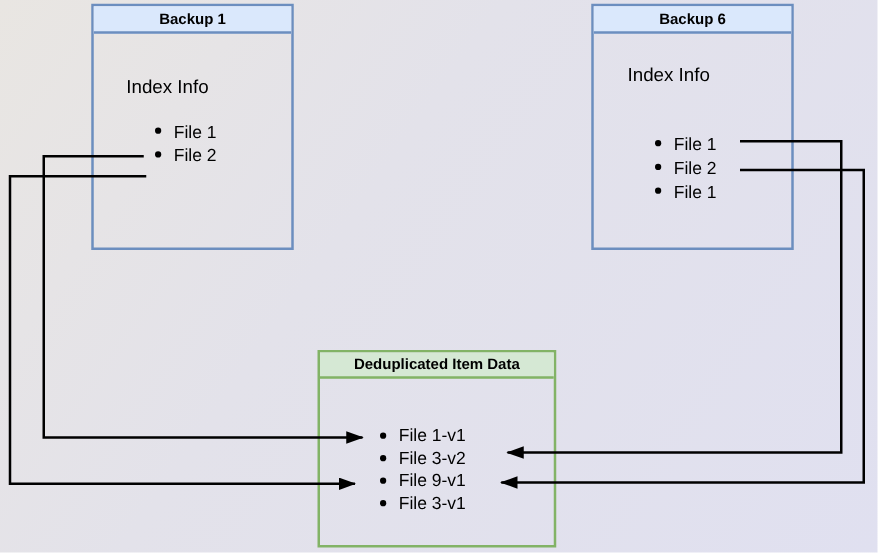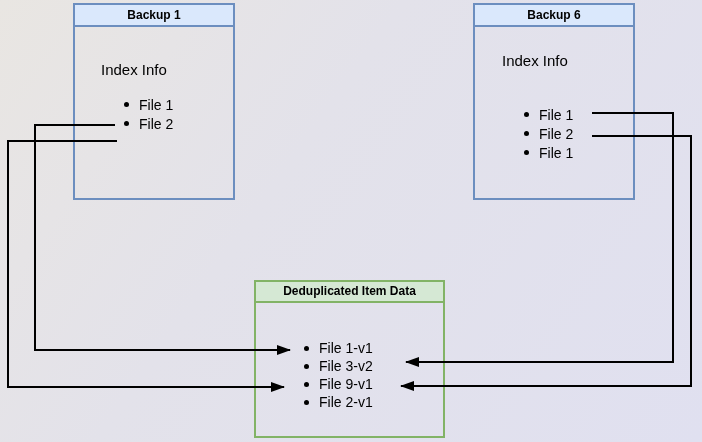--- a/index.html
+++ b/index.html
@@ -115,21 +115,21 @@
       <div class="file-item">
         <span class="bullet"></span>
         <span>File 3-v2</span>
       </div>
       <div class="file-item">
         <span class="bullet"></span>
         <span>File 9-v1</span>
       </div>
       <div class="file-item">
         <span class="bullet"></span>
-        <span>File 2-v1</span>
+        <span>File 3-v1</span>
       </div>
     </div>
   </div>
 
   <svg class="connectors" width="702" height="442" viewBox="0 0 702 442">
     <defs>
       <marker id="arr" markerWidth="14" markerHeight="10" refX="13" refY="5" orient="auto" markerUnits="userSpaceOnUse">
         <path d="M0,0 L14,5 L0,10 z" fill="#000"></path>
       </marker>
     </defs>

